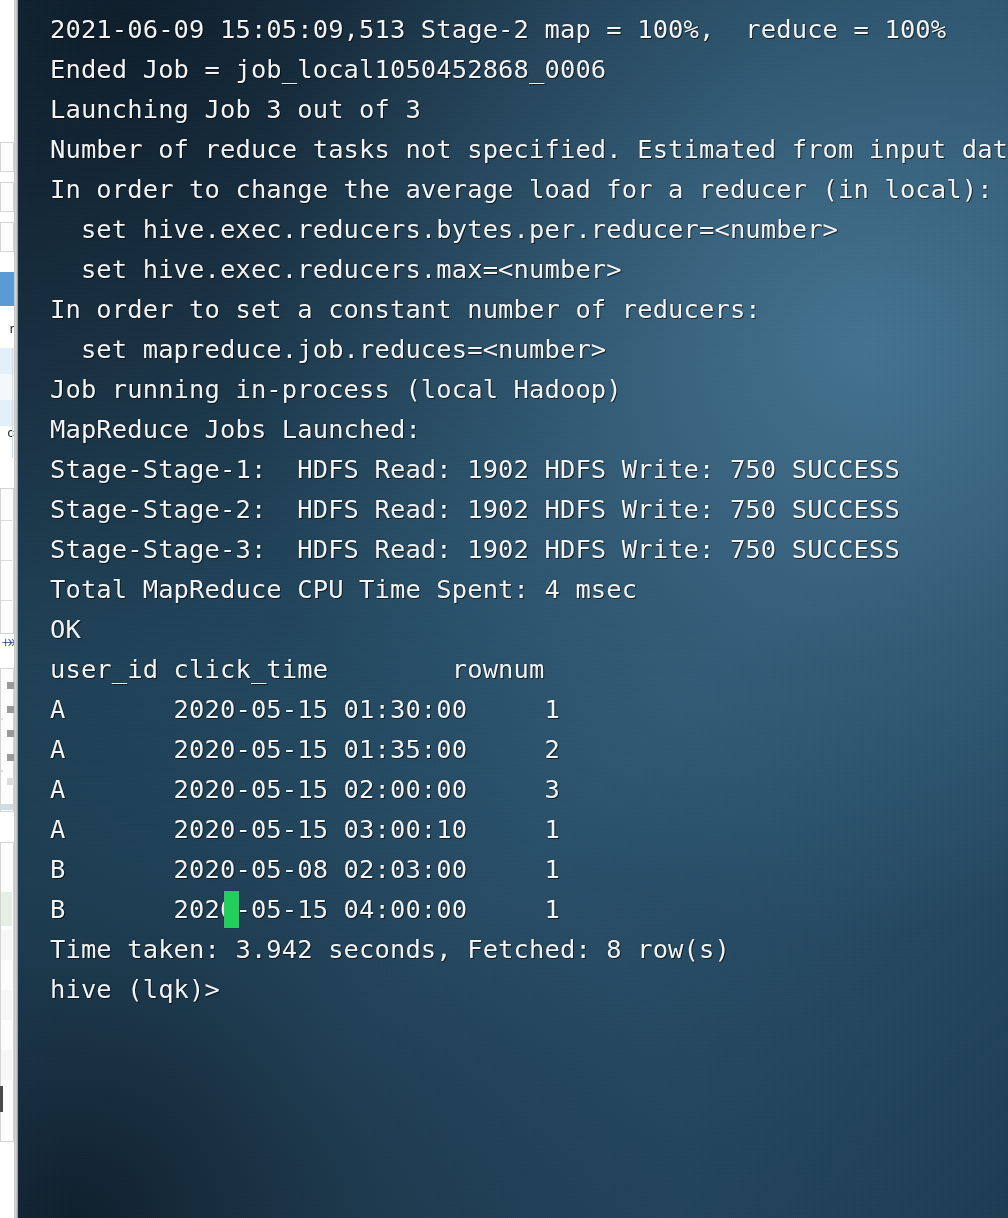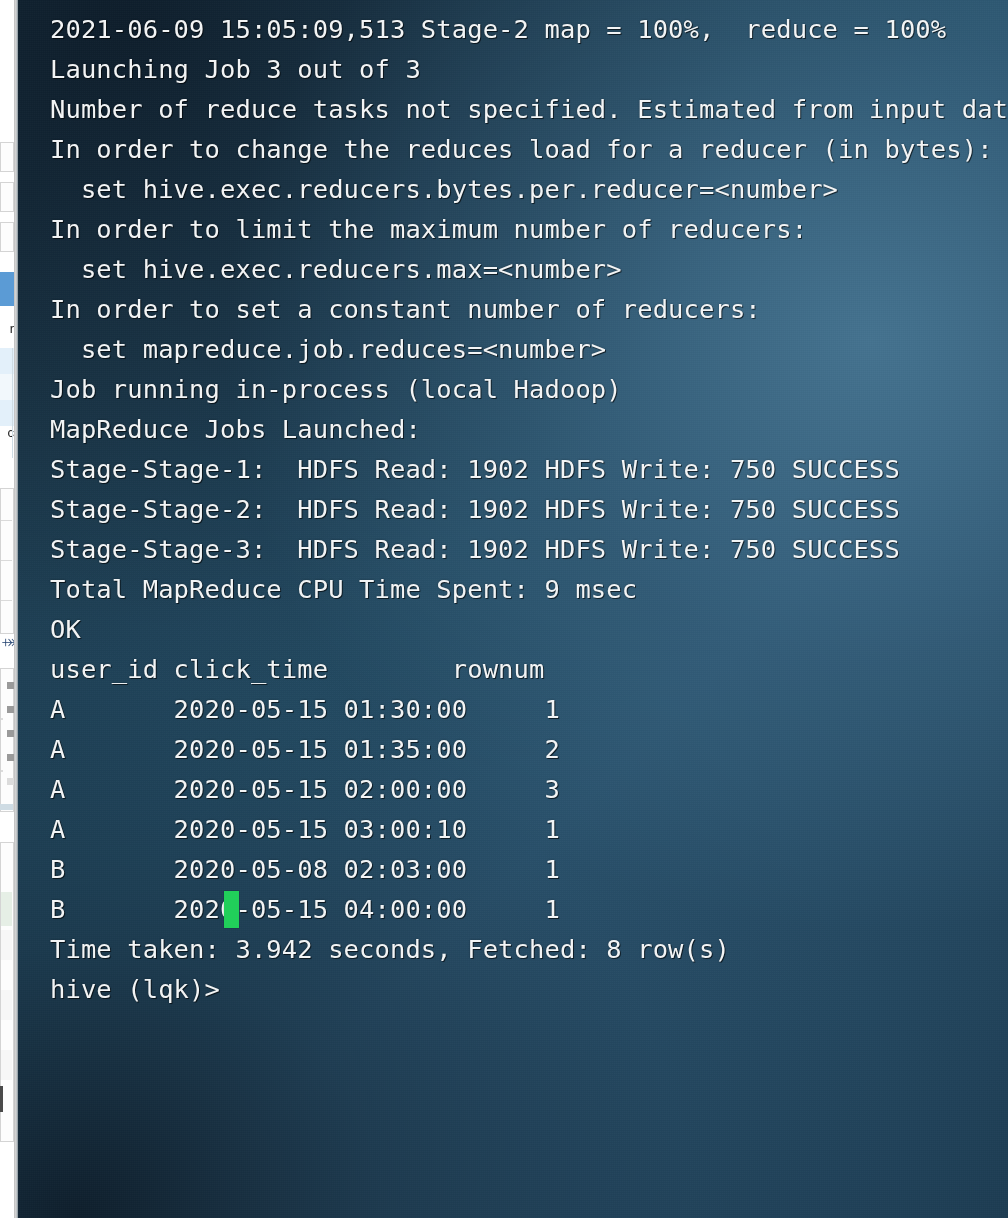--- a/index.html
+++ b/index.html
@@ -210,34 +210,34 @@
     <div class="strip grayband" style="top:990px; height:30px; width:11px; left:1px;"></div>
     <div class="strip grayband" style="top:1050px; height:30px; width:11px; left:1px;"></div>
     <div class="darkmark" style="left:0px; top:1086px; height:26px;"></div>
   </div>
 
   <div id="frame-edge"></div>
 
   <div id="terminal">
     <div id="console">
       <div class="line">2021-06-09 15:05:09,513 Stage-2 map = 100%,  reduce = 100%</div>
+      <div class="line">Ended Job = job_local1050452868_0006</div>
       <div class="line">Launching Job 3 out of 3</div>
       <div class="line">Number of reduce tasks not specified. Estimated from input data size:</div>
-      <div class="line">In order to change the reduces load for a reducer (in bytes):</div>
+      <div class="line">In order to change the average load for a reducer (in local):</div>
       <div class="line">  set hive.exec.reducers.bytes.per.reducer=&lt;number&gt;</div>
-      <div class="line">In order to limit the maximum number of reducers:</div>
       <div class="line">  set hive.exec.reducers.max=&lt;number&gt;</div>
       <div class="line">In order to set a constant number of reducers:</div>
       <div class="line">  set mapreduce.job.reduces=&lt;number&gt;</div>
       <div class="line">Job running in-process (local Hadoop)</div>
       <div class="line">MapReduce Jobs Launched:</div>
       <div class="line">Stage-Stage-1:  HDFS Read: 1902 HDFS Write: 750 SUCCESS</div>
       <div class="line">Stage-Stage-2:  HDFS Read: 1902 HDFS Write: 750 SUCCESS</div>
       <div class="line">Stage-Stage-3:  HDFS Read: 1902 HDFS Write: 750 SUCCESS</div>
-      <div class="line">Total MapReduce CPU Time Spent: 9 msec</div>
+      <div class="line">Total MapReduce CPU Time Spent: 4 msec</div>
       <div class="line">OK</div>
       <div class="line">user_id click_time        rownum</div>
       <div class="line">A       2020-05-15 01:30:00     1</div>
       <div class="line">A       2020-05-15 01:35:00     2</div>
       <div class="line">A       2020-05-15 02:00:00     3</div>
       <div class="line">A       2020-05-15 03:00:10     1</div>
       <div class="line">B       2020-05-08 02:03:00     1</div>
       <div class="line">B       2020-05-15 04:00:00     1</div>
       <div class="line">Time taken: 3.942 seconds, Fetched: 8 row(s)</div>
       <div class="line">hive (lqk)&gt;</div>

